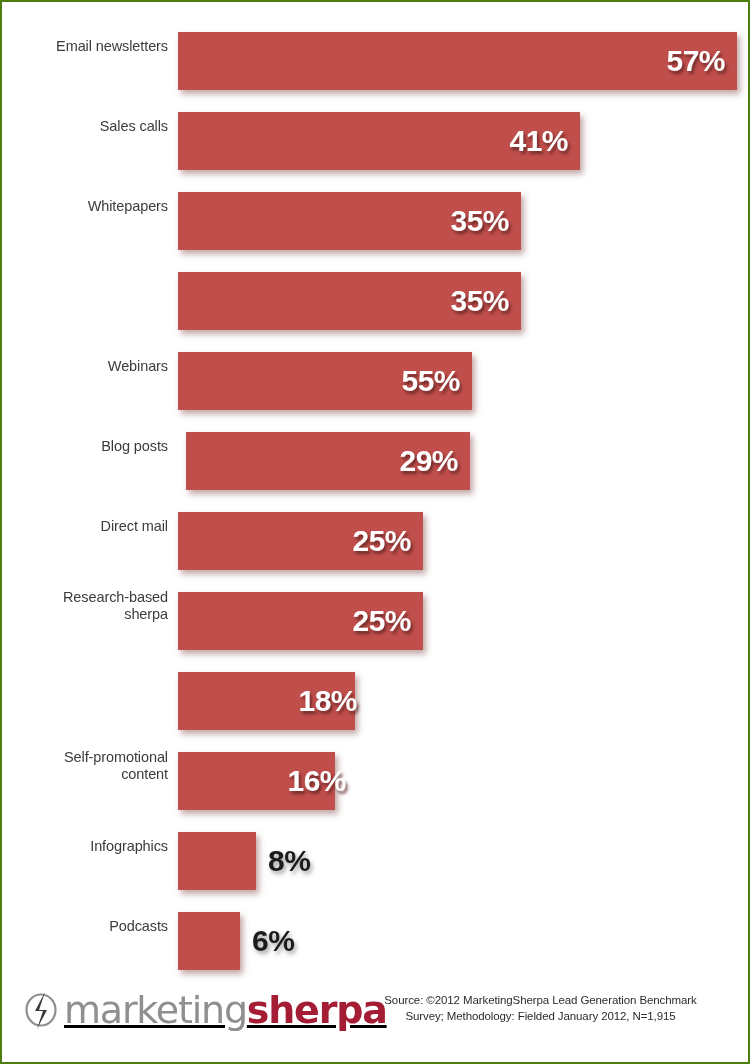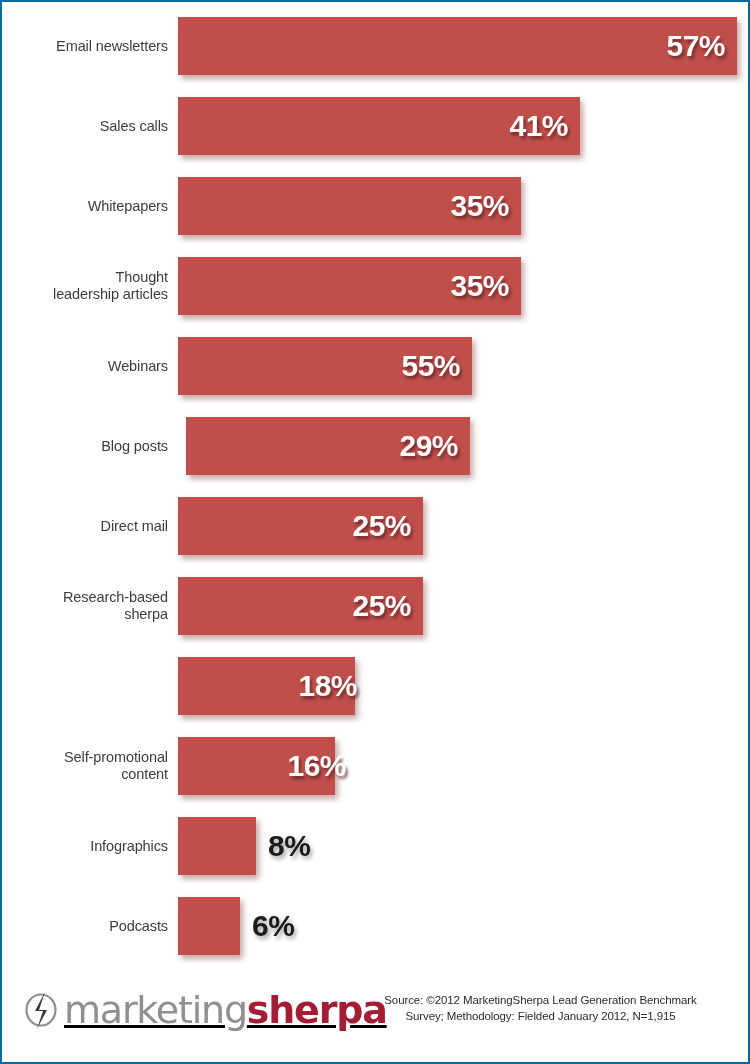--- a/index.html
+++ b/index.html
@@ -10,21 +10,21 @@
   body {
     font-family: "Liberation Sans", sans-serif;
   }
 
   #chart-frame {
     position: relative;
     width: 750px;
     height: 1064px;
     box-sizing: border-box;
     background: #ffffff;
-    border: 2px solid #0369a1;
+    border: 2px solid #4d7c0f;
     overflow: hidden;
   }
 
   
   #plot-area {
     position: absolute;
     left: 0;
     top: 0;
     width: 750px;
     height: 975px;
@@ -48,21 +48,21 @@
     line-height: 17px;
     color: #3c3c3c;
     font-family: "Liberation Sans", sans-serif;
     letter-spacing: -0.1px;
     white-space: pre-line;
   }
 
   .bar-track {
     position: absolute;
     left: 176px;
-    top: 0;
+    top: 15px;
     height: 58px;
   }
 
   .bar-rect {
     position: absolute;
     left: 0;
     top: 0;
     height: 58px;
     background: #c04e4b;
     box-shadow: 3px 4px 6px rgba(120, 60, 58, 0.45);
@@ -172,22 +172,20 @@
         </div>
       </div>
       <div class="bar-row" style="top: 175px;">
         <div class="bar-label">Whitepapers</div>
         <div class="bar-track" style="width: 343px;">
           <div class="bar-rect" style="width: 343px;"></div>
           <div class="bar-value inside">35%</div>
         </div>
       </div>
       <div class="bar-row" style="top: 255px;">
-        <div class="bar-label">Thought
-leadership articles</div>
         <div class="bar-track" style="width: 343px;">
           <div class="bar-rect" style="width: 343px;"></div>
           <div class="bar-value inside">35%</div>
         </div>
       </div>
       <div class="bar-row" style="top: 335px;">
         <div class="bar-label">Webinars</div>
         <div class="bar-track" style="width: 294px;">
           <div class="bar-rect" style="width: 294px;"></div>
           <div class="bar-value inside">55%</div>

